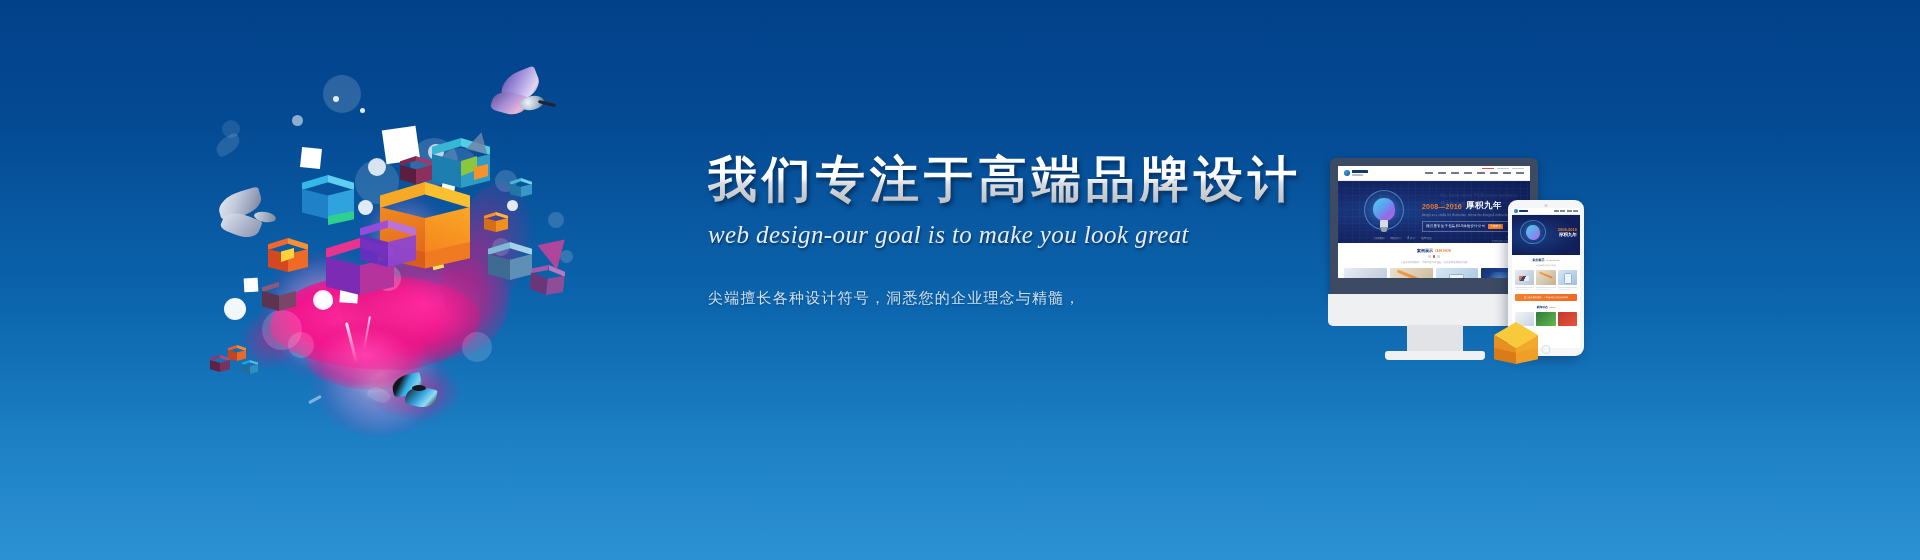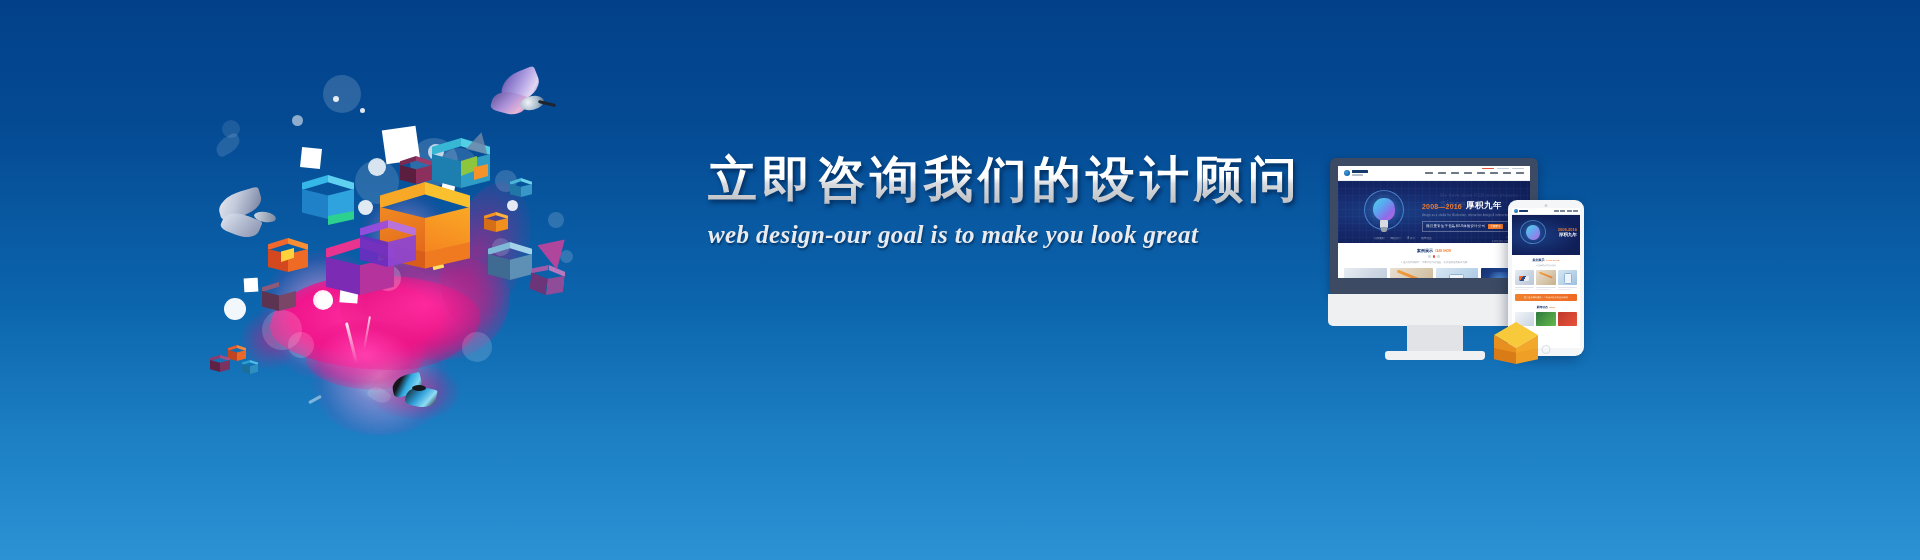--- a/index.html
+++ b/index.html
@@ -36,21 +36,21 @@
     font-size:49px; font-weight:700; letter-spacing:5px; line-height:1.12;
     background:linear-gradient(180deg,#ffffff 0%,#ffffff 46%,#d8dadd 58%,#b9bcc0 100%);
     -webkit-background-clip:text; background-clip:text; color:transparent;
     -webkit-text-fill-color:transparent;
     filter:drop-shadow(2px 3px 2px rgba(0,16,46,.55));
     white-space:nowrap;
   }
   .subhead {
     margin-top:14px;
     font-family:"Liberation Serif","DejaVu Serif",serif;
-    font-style:italic; font-weight:700; font-size:25px; letter-spacing:.4px;
+    font-style:italic; font-weight:400; font-size:25px; letter-spacing:.4px;
     color:#e9ebee; text-shadow:1px 2px 2px rgba(0,16,46,.5);
     white-space:nowrap;
   }
   .para { margin-top:34px; }
   .para p {
     font-size:15px; line-height:30px; letter-spacing:1.2px;
     color:#cfe0ef; text-shadow:0 1px 2px rgba(0,20,55,.35);
     white-space:nowrap;
   }
 
@@ -398,23 +398,24 @@
     <div style="position:absolute;left:108px;top:338px;width:14px;height:3px;background:rgba(255,255,255,.45);transform:rotate(-28deg);border-radius:2px;"></div>
   </div>
 </div>
 
 <div style="position:absolute;left:215px;top:137px;width:26px;height:16px;border-radius:60% 20% 60% 20%;
             background:rgba(255,255,255,.13);transform:rotate(-28deg);"></div>
 <div style="position:absolute;left:368px;top:388px;width:22px;height:14px;border-radius:60% 20% 60% 20%;
             background:rgba(255,255,255,.12);transform:rotate(34deg);"></div>
 
 <div class="copy">
-  <h1 class="headline">立即咨询我们的设计顾问</h1>
+  <h1 class="headline">我们专注于高端品牌设计</h1>
   <div class="subhead">web design-our goal is to make you look great</div>
   <div class="para">
+    <p>尖端擅长各种设计符号，洞悉您的企业理念与精髓，</p>
   </div>
 </div>
 
 <div class="mock">
 
   <div class="monitor">
     <div class="mon-bezel"></div>
     <div class="mon-screen">
       <div class="site">
 

